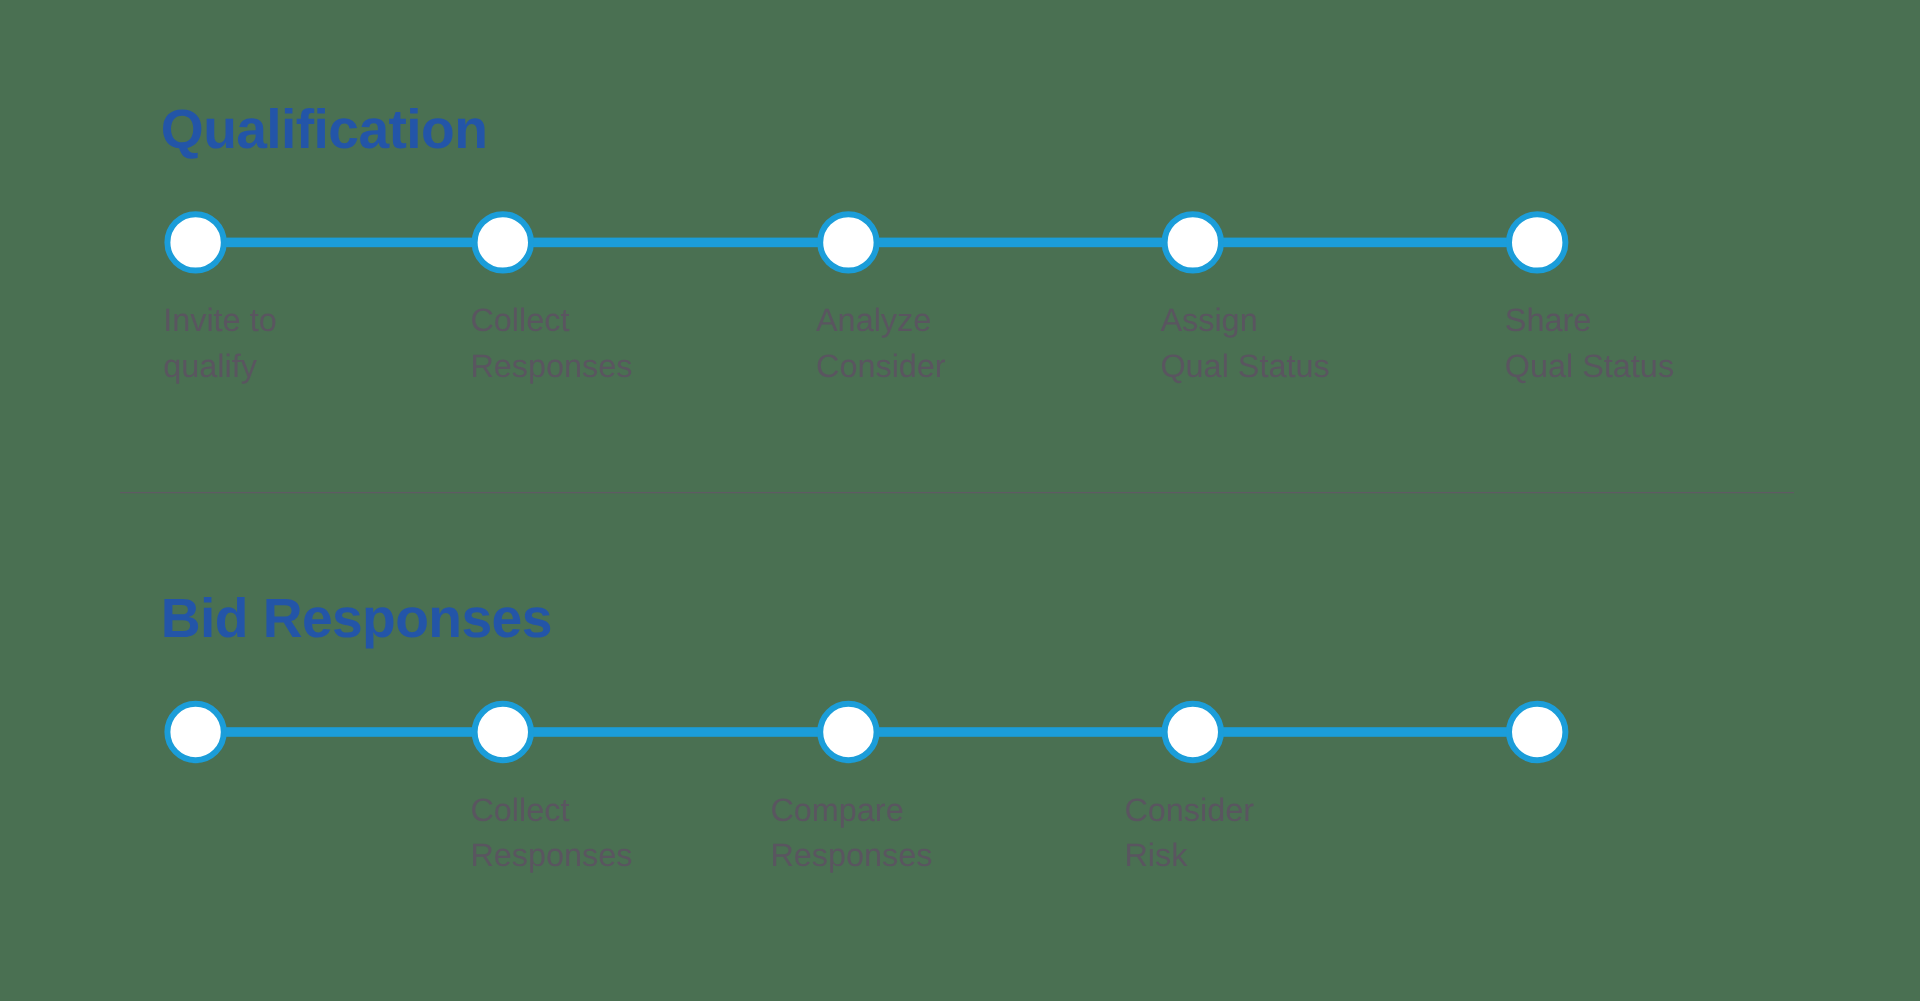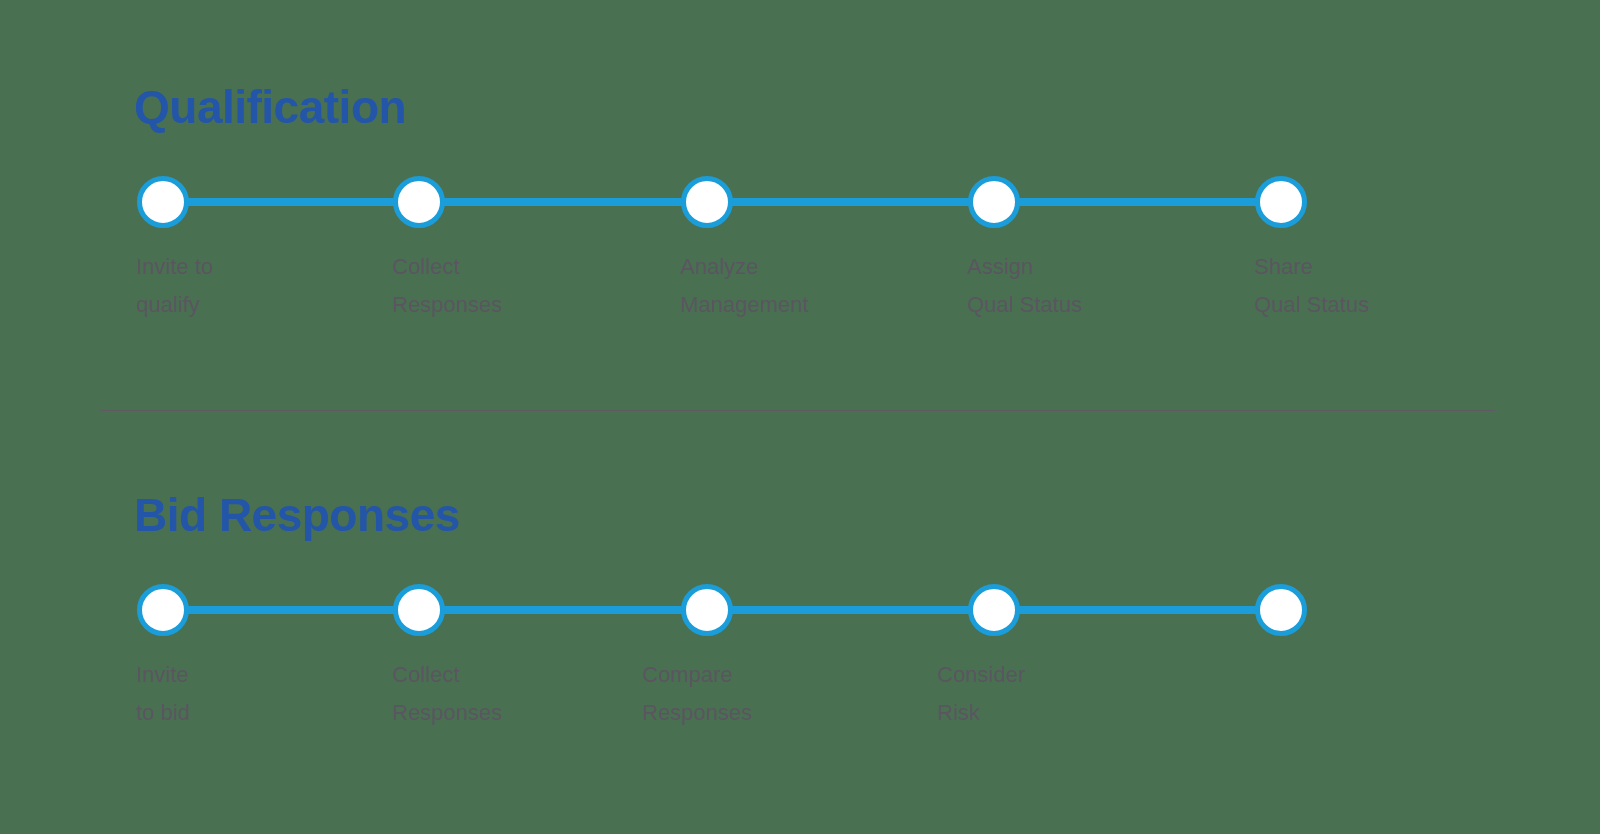--- a/index.html
+++ b/index.html
@@ -81,21 +81,21 @@
     width: 1600px;
     height: 86px;
   }
 
   .label {
     position: absolute;
     top: 0;
     margin-left: -27px;
     width: 230px;
     color: #5a5560;
-    font-size: 22px;
+    font-size: 27px;
     font-weight: 300;
     line-height: 38px;
     white-space: pre-line;
   }
 
   
   .divider {
     position: absolute;
     left: 100px;
     top: 410px;
@@ -120,21 +120,21 @@
       <div class="node" style="left:994px"></div>
       <div class="node" style="left:1281px"></div>
     </div>
 
     <div class="labels">
       <div class="label" style="left:163px">Invite to
 qualify</div>
       <div class="label" style="left:419px">Collect
 Responses</div>
       <div class="label" style="left:707px">Analyze
-Management</div>
+Consider</div>
       <div class="label" style="left:994px">Assign
 Qual Status</div>
       <div class="label" style="left:1281px">Share
 Qual Status</div>
     </div>
   </div>
 
   <div class="divider"></div>
 
   <div class="section bid">
@@ -143,22 +143,20 @@
     <div class="timeline">
       <div class="timeline-track"></div>
       <div class="node" style="left:163px"></div>
       <div class="node" style="left:419px"></div>
       <div class="node" style="left:707px"></div>
       <div class="node" style="left:994px"></div>
       <div class="node" style="left:1281px"></div>
     </div>
 
     <div class="labels">
-      <div class="label" style="left:163px">Invite
-to bid</div>
       <div class="label" style="left:419px">Collect
 Responses</div>
       <div class="label" style="left:669px">Compare
 Responses</div>
       <div class="label" style="left:964px">Consider
 Risk</div>
     </div>
   </div>
 
 </div>

